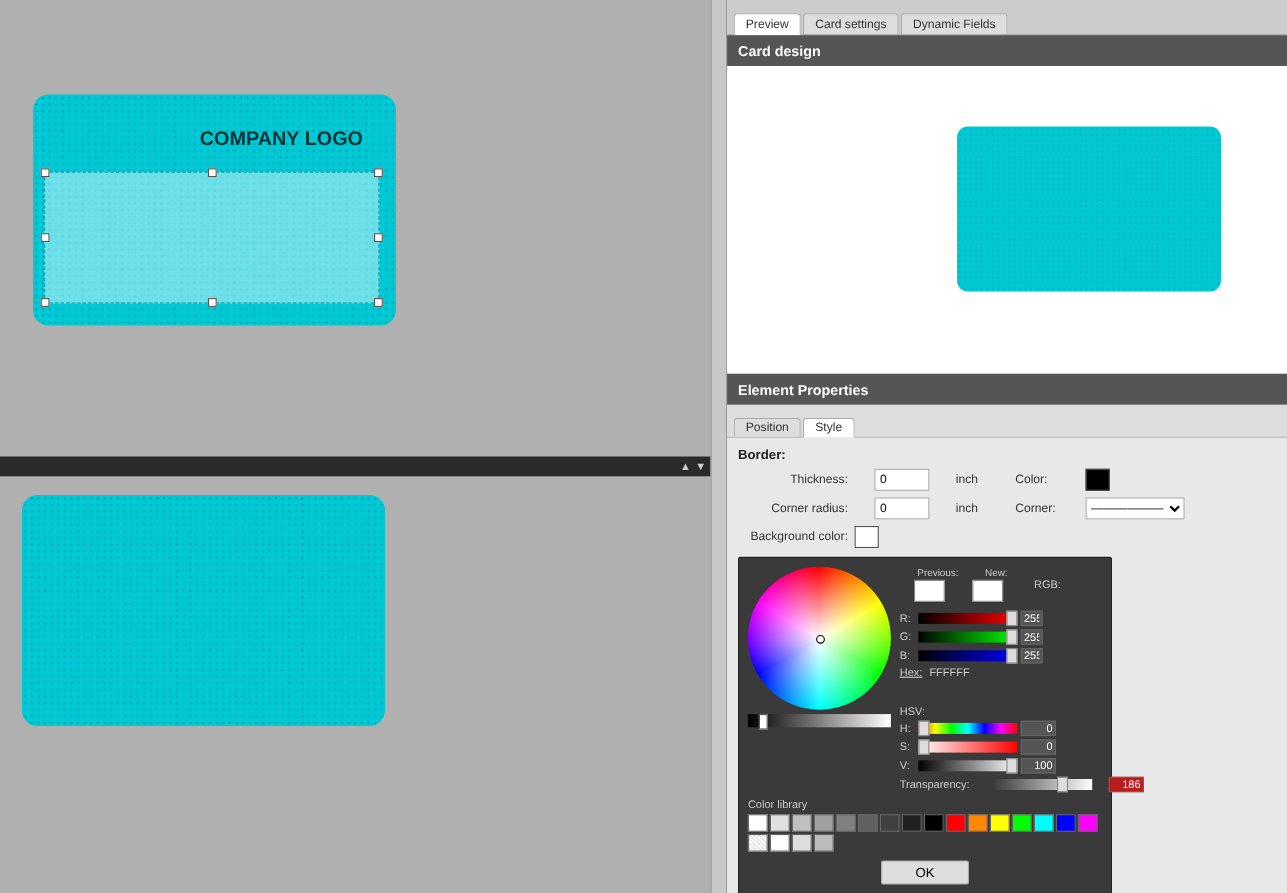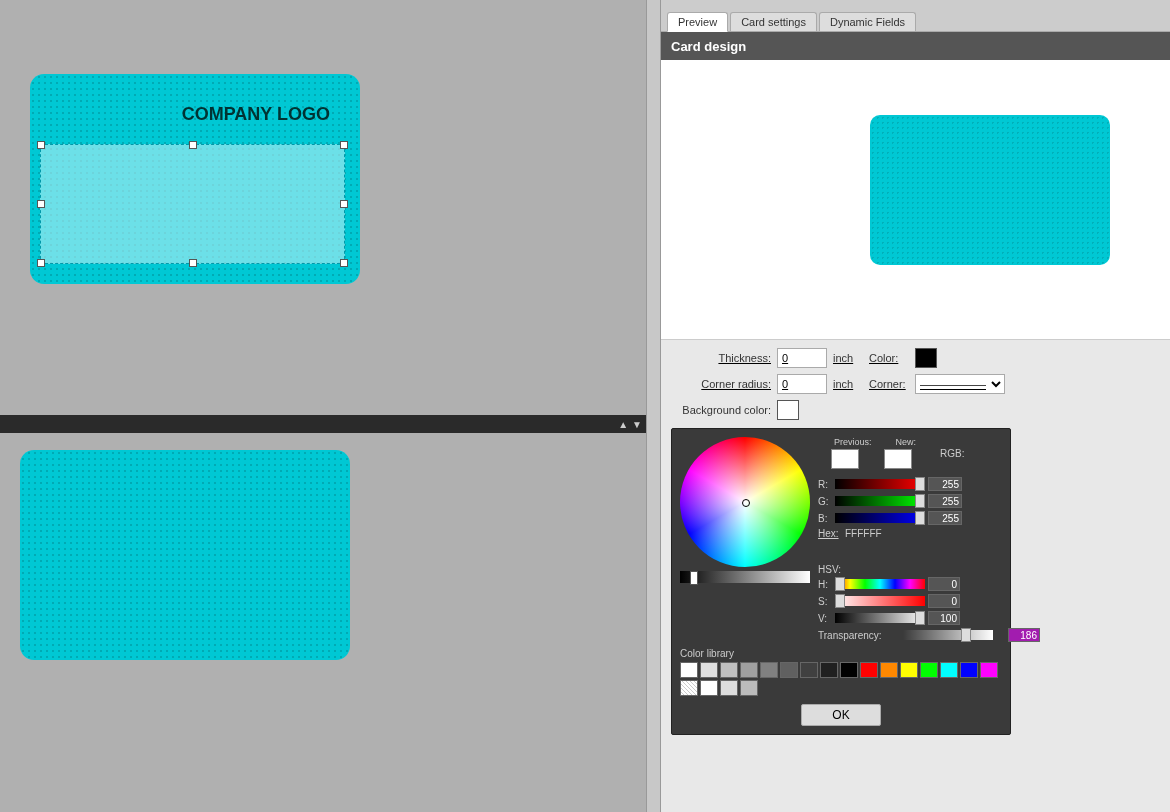--- a/index.html
+++ b/index.html
@@ -35,21 +35,21 @@
       background: #2a2a2a;
       display: flex;
       align-items: center;
       justify-content: flex-end;
       padding-right: 2px;
     }
 
     
     #top-card-area {
       position: absolute;
-      top: 64px;
+      top: 76px;
       left: 20px;
       width: 380px;
       height: 320px;
     }
 
     .card-main {
       width: 330px;
       height: 210px;
       background: #00c8d4;
       border-radius: 14px;
@@ -272,22 +272,21 @@
       font-size: 12px;
       font-weight: bold;
       margin-bottom: 6px;
       color: #222;
     }
 
     .prop-row {
       display: flex;
       align-items: center;
       margin-bottom: 6px;
-      gap: 6px;
-      text-decoration: underline;
+      gap: 24px;
     }
 
     .prop-label {
       width: 100px;
       font-size: 11px;
       color: #333;
       text-align: right;
     }
 
     .prop-input {
@@ -442,21 +441,21 @@
       -webkit-appearance: none;
       border: none;
       cursor: pointer;
     }
 
     .rgb-slider-r { background: linear-gradient(to right, #000, #f00); }
     .rgb-slider-g { background: linear-gradient(to right, #000, #0f0); }
     .rgb-slider-b { background: linear-gradient(to right, #000, #00f); }
 
     .rgb-val {
-      width: 34px;
+      width: 20px;
       height: 14px;
       font-size: 10px;
       border: 1px solid #666;
       background: #555;
       color: white;
       text-align: right;
       padding: 0 2px;
     }
 
     .hex-row {
@@ -584,21 +583,21 @@
       -webkit-appearance: none;
       background: linear-gradient(to right, transparent, #fff);
       cursor: pointer;
     }
 
     .trans-val {
       width: 32px;
       height: 14px;
       font-size: 10px;
       border: 1px solid #666;
-      background: #a21caf;
+      background: #b91c1c;
       color: white;
       text-align: right;
       padding: 0 2px;
     }
 
     
     #cp-ok-btn {
       display: block;
       margin: 8px auto 0;
       padding: 3px 30px;
@@ -682,23 +681,31 @@
   </div>
 
   <div id="preview-area">
 
     <div class="preview-card-back">
       <div class="preview-dots"></div>
     </div>
 
   </div>
 
-
+  <div id="elem-props">
+    <span>Element Properties</span>
+  </div>
+
+  <div id="props-tabs">
+    <button class="props-tab">Position</button>
+    <button class="props-tab active">Style</button>
+  </div>
 
   <div id="style-content">
+    <div class="border-label">Border:</div>
 
     <div class="prop-row">
       <span class="prop-label">Thickness:</span>
       <input class="prop-input" type="text" value="0" style="">
       <span class="unit-label">inch</span>
       <span class="color-label-text">Color:</span>
       <div class="color-swatch" style="background:#000;"></div>
     </div>
 
     <div class="prop-row">

